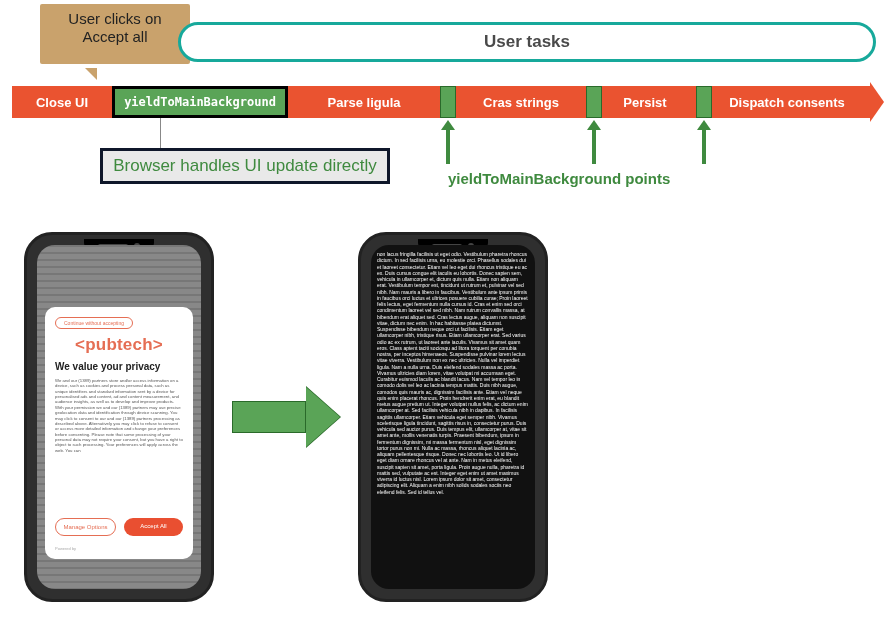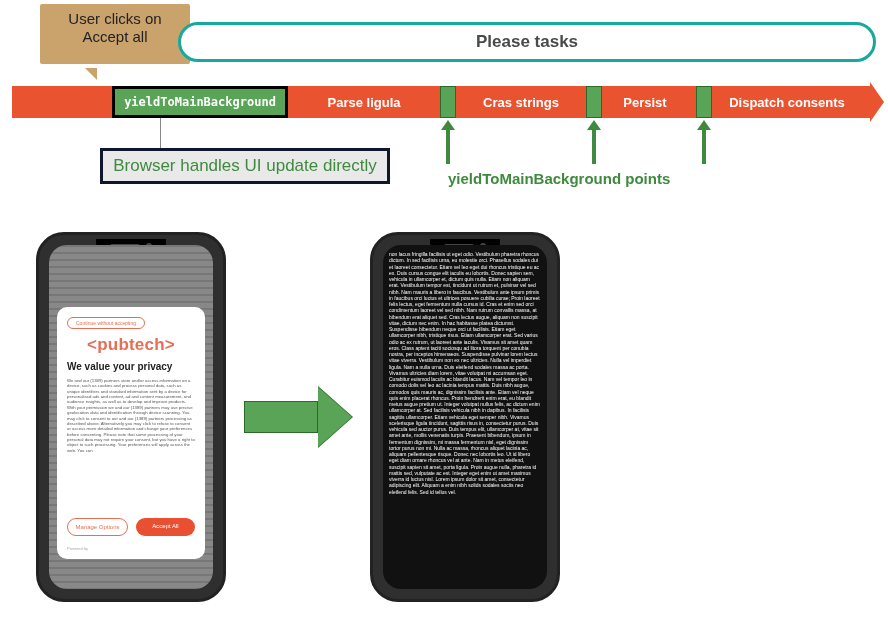--- a/index.html
+++ b/index.html
@@ -24,21 +24,21 @@
   .callout{position:absolute;left:100px;top:148px;width:290px;height:36px;border:3px solid #0f172a;background:#e9e9e9;display:flex;align-items:center;justify-content:center;font-weight:400;color:#3f8a3f;font-size:17px}
   .callout-connector{position:absolute;left:160px;top:118px;width:1px;height:30px;background:#888}
 
   
   .ypoints{position:absolute;left:448px;top:170px;font-weight:700;color:#3f8a3f;font-size:15px}
   .up-arrow{position:absolute;width:14px;height:44px}
   .up-arrow .shaft{position:absolute;left:5px;top:8px;width:4px;bottom:0;background:#3f8a3f}
   .up-arrow .head{position:absolute;left:0;top:0;width:0;height:0;border-left:7px solid transparent;border-right:7px solid transparent;border-bottom:10px solid #3f8a3f}
 
   
-  .phones{position:absolute;left:36px;top:232px;display:flex;align-items:center;gap:18px}
+  .phones{position:absolute;left:24px;top:232px;display:flex;align-items:center;gap:18px}
   .phone{width:190px;height:370px;background:#2f2f2f;border-radius:28px;padding:10px;border:3px solid #222;position:relative}
   .notch{position:absolute;left:50%;top:4px;transform:translateX(-50%);width:70px;height:14px;background:#000;border-radius:0 0 10px 10px;display:flex;align-items:center;justify-content:center;gap:6px}
   .notch .speaker{width:30px;height:4px;background:#444;border-radius:2px}
   .notch .cam{width:6px;height:6px;border-radius:50%;background:#444}
   .screen{width:100%;height:100%;border-radius:18px;overflow:hidden;position:relative}
 
   
   .p1-bg{width:100%;height:100%;background:repeating-linear-gradient(#777 0,#777 2px,#888 2px,#888 7px)}
   .dialog{position:absolute;left:8px;right:8px;top:62px;bottom:30px;background:#fff;border-radius:10px;padding:10px 10px 8px 10px;display:flex;flex-direction:column;gap:6px}
   .chip{align-self:flex-start;border:1px solid #e56e54;color:#e56e54;font-size:5px;padding:2px 8px;border-radius:10px}
@@ -61,27 +61,28 @@
   .big-arrow .head-outline{position:absolute;right:-1px;top:-1px;width:0;height:0;border-top:31px solid transparent;border-bottom:31px solid transparent;border-left:35px solid #2a6a2a;z-index:-1}
 </style>
 </head>
 <body>
 
 <div class="bubble">
     <span>User clicks on Accept all</span>
   </div>
 
 <div class="pill">
-    <span>Please tasks</span>
+    <span>User tasks</span>
   </div>
 
 <div class="timeline">
   <div class="bar"></div>
   <div class="bar-head"></div>
 
+  <div class="seg" style="left:0;width:100px">Close UI</div>
   <div class="seg green" style="left:100px;width:176px;font-family:ui-monospace,Menlo,monospace;font-size:12px">yieldToMainBackground</div>
   <div class="seg" style="left:276px;width:152px">Parse ligula</div>
   <div class="mini" style="left:428px"></div>
   <div class="seg" style="left:444px;width:130px">Cras strings</div>
   <div class="mini" style="left:574px"></div>
   <div class="seg" style="left:590px;width:86px">Persist</div>
   <div class="mini" style="left:684px"></div>
   <div class="seg" style="left:700px;width:150px">Dispatch consents</div>
 </div>
 

